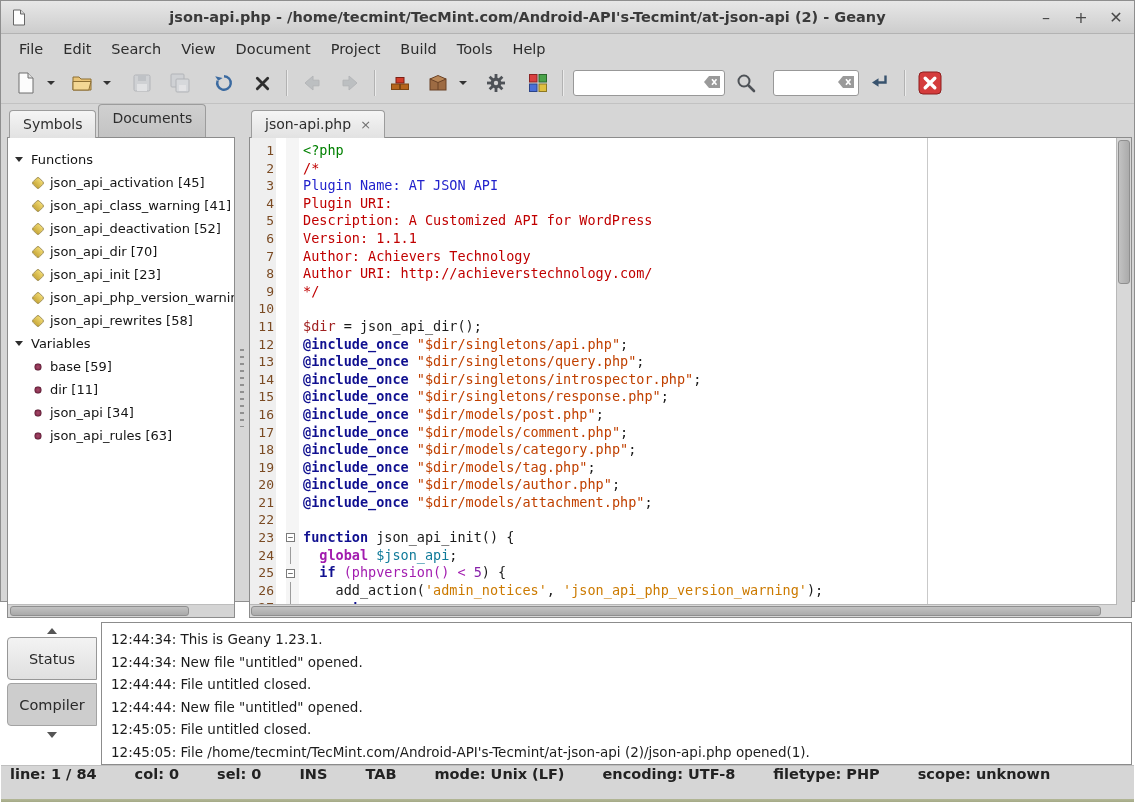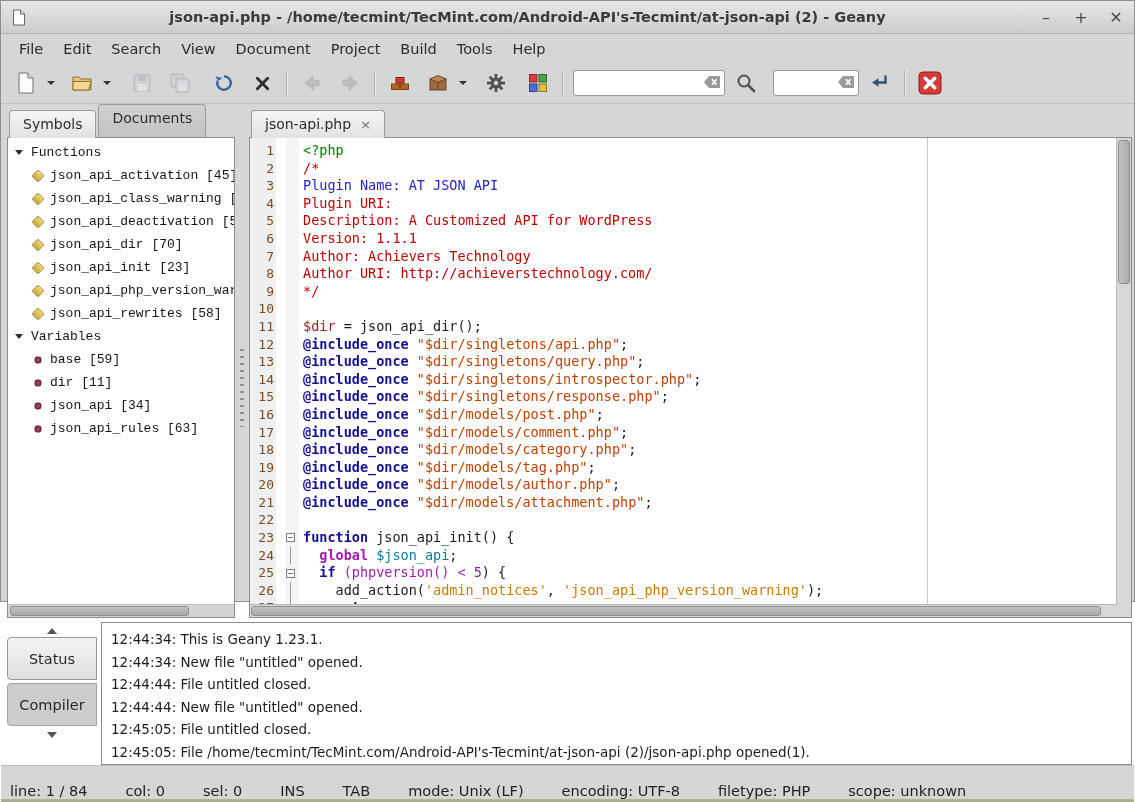--- a/index.html
+++ b/index.html
@@ -37,21 +37,21 @@
   .main { flex:0 0 514px; display:flex; padding:0 2px 0 6px; position:relative; }
 
   .sidebar { width:228px; display:flex; flex-direction:column; }
   .tabs-row { height:33px; display:flex; align-items:flex-end; padding-left:2px; }
   .tab { padding:5px 13px 11px 13px; background:linear-gradient(#d0d0d0,#c3c3c3); border:1px solid #9c9c9c; border-bottom:none;
          border-radius:4px 4px 0 0; margin-right:2px; font-size:14px; color:#2d2d2d; position:relative; white-space:nowrap; }
   .tab.active { background:linear-gradient(#f5f5f5,#e2e2e2); z-index:2; margin-bottom:-1px; padding-bottom:6px; }
   .tab-close { margin-left:9px; color:#6f6f6f; font-size:13px; }
 
   .tree-wrap { flex:1; background:#fff; border:1px solid #8c8c8c; display:flex; flex-direction:column; overflow:hidden; }
-  .tree { flex:1; padding-top:3px; overflow:hidden;font-family:Liberation Mono, monospace; }
+  .tree { flex:1; padding-top:10px; overflow:hidden; }
   .tree-row { height:23px; display:flex; align-items:center; padding-left:24px; white-space:nowrap; overflow:hidden; }
   .tree-row.root { padding-left:7px; }
   .expander { width:0; height:0; border:4px solid transparent; border-top:5px solid #2e2e2e; margin:4px 8px 0 0; }
   .sym-icon { width:12px; height:12px; margin-right:6px; flex:0 0 12px; position:relative; }
   .sym-icon.function { background:linear-gradient(#f0d870,#c8a83a); border:1px solid #8a7426; border-radius:3px; transform:rotate(45deg) scale(.8); }
   .sym-icon.variable { background:radial-gradient(#a84868,#6e1f3e); border:1px solid #4e1228; border-radius:50%; transform:scale(.62); }
   .tree-label { font-size:13px; color:#141414; }
 
   .splitter { width:14px; position:relative; }
   .splitter .grip { position:absolute; left:5px; top:245px; width:4px; height:78px;
@@ -85,21 +85,21 @@
   .arrow-btn { height:15px; display:flex; align-items:center; justify-content:center; }
   .arr-up { width:0;height:0;border:5px solid transparent;border-bottom:6px solid #555; margin-bottom:2px;}
   .arr-down { width:0;height:0;border:5px solid transparent;border-top:6px solid #555; margin-top:2px;}
   .vtab { height:43px; display:flex; align-items:center; justify-content:center; font-size:14.5px; color:#2a2a2a;
           background:#cdcdcd; border:1px solid #a3a3a3; border-radius:4px 0 0 4px; margin-bottom:3px; }
   .vtab.active { background:linear-gradient(#f3f3f3,#e0e0e0); border-color:#979797; }
   .messages { flex:1; background:#fff; border:1px solid #8c8c8c; padding:5px 0 0 9px; overflow:hidden; }
   .msg-line { font-size:13.5px; line-height:22.6px; color:#1c1c1c; white-space:nowrap; }
 
   
-  .statusbar { flex:0 0 34px; display:flex; align-items:flex-end; gap:38px; padding-left:9px; background:#d6d6d6; border-top:1px solid #bfbfbf; }
+  .statusbar { flex:0 0 34px; display:flex; align-items:flex-start; gap:38px; padding-left:9px; background:#d6d6d6; border-top:1px solid #bfbfbf;font-weight:bold; }
   .sb-item { font-size:14.5px; color:#222; white-space:nowrap; }
   .bottom-strip { flex:0 0 5px; background:linear-gradient(#b3b796,#9aa07c); }
 </style>
 </head>
 <body>
 
 <div class="window">
 
   <div class="titlebar">
     <span class="app-icon">

